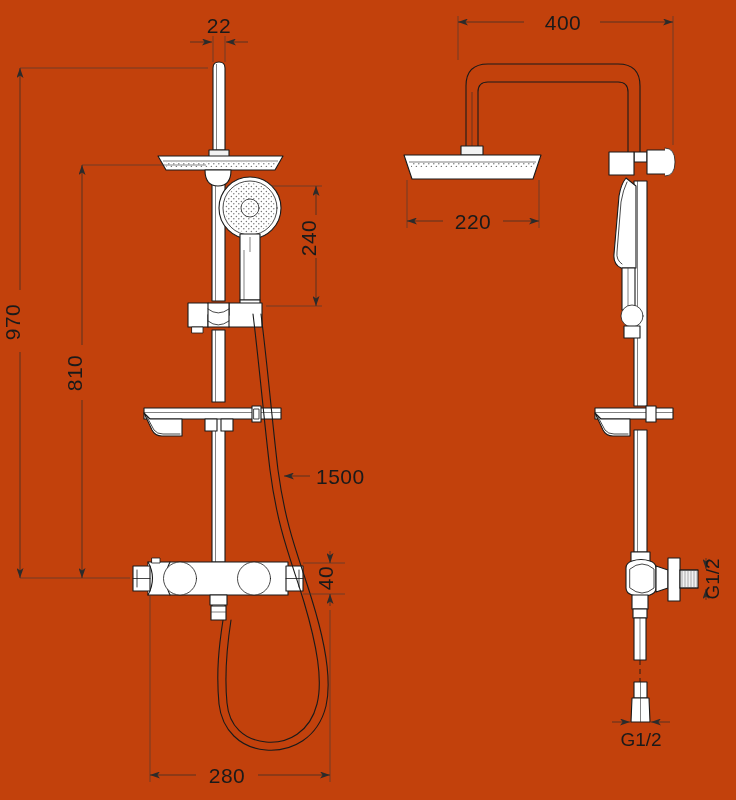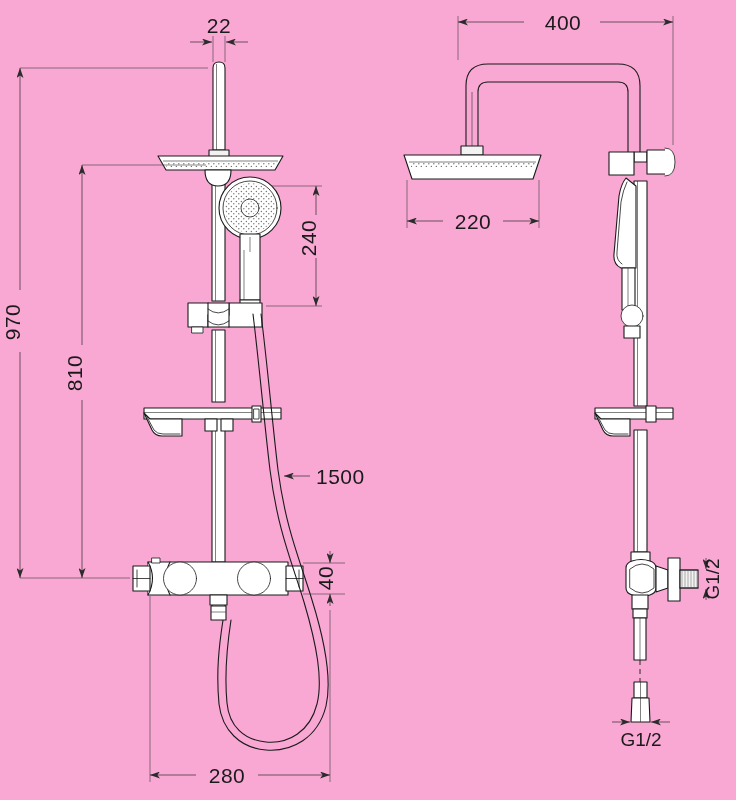--- a/index.html
+++ b/index.html
@@ -11,21 +11,21 @@
   body {
     width: 736px;
     height: 800px;
     font-family: "Liberation Sans", sans-serif;
     overflow: hidden;
   }
   #drawing-root {
     position: relative;
     width: 736px;
     height: 800px;
-    background: #f9a8d4;
+    background: #c2410c;
   }
   svg#tech-drawing {
     display: block;
     width: 736px;
     height: 800px;
   }
   .ln      { stroke: #1a1a1a; stroke-width: 1.1; fill: none; stroke-linecap: round; stroke-linejoin: round; }
   .ln-thin { stroke: #1a1a1a; stroke-width: 0.8; fill: none; stroke-linecap: round; stroke-linejoin: round; }
   .ln-hair { stroke: #2b2b2b; stroke-width: 0.6; fill: none; stroke-linecap: butt; }
   .dim     { stroke: #2b2b2b; stroke-width: 0.7; fill: none; stroke-linecap: butt; }

